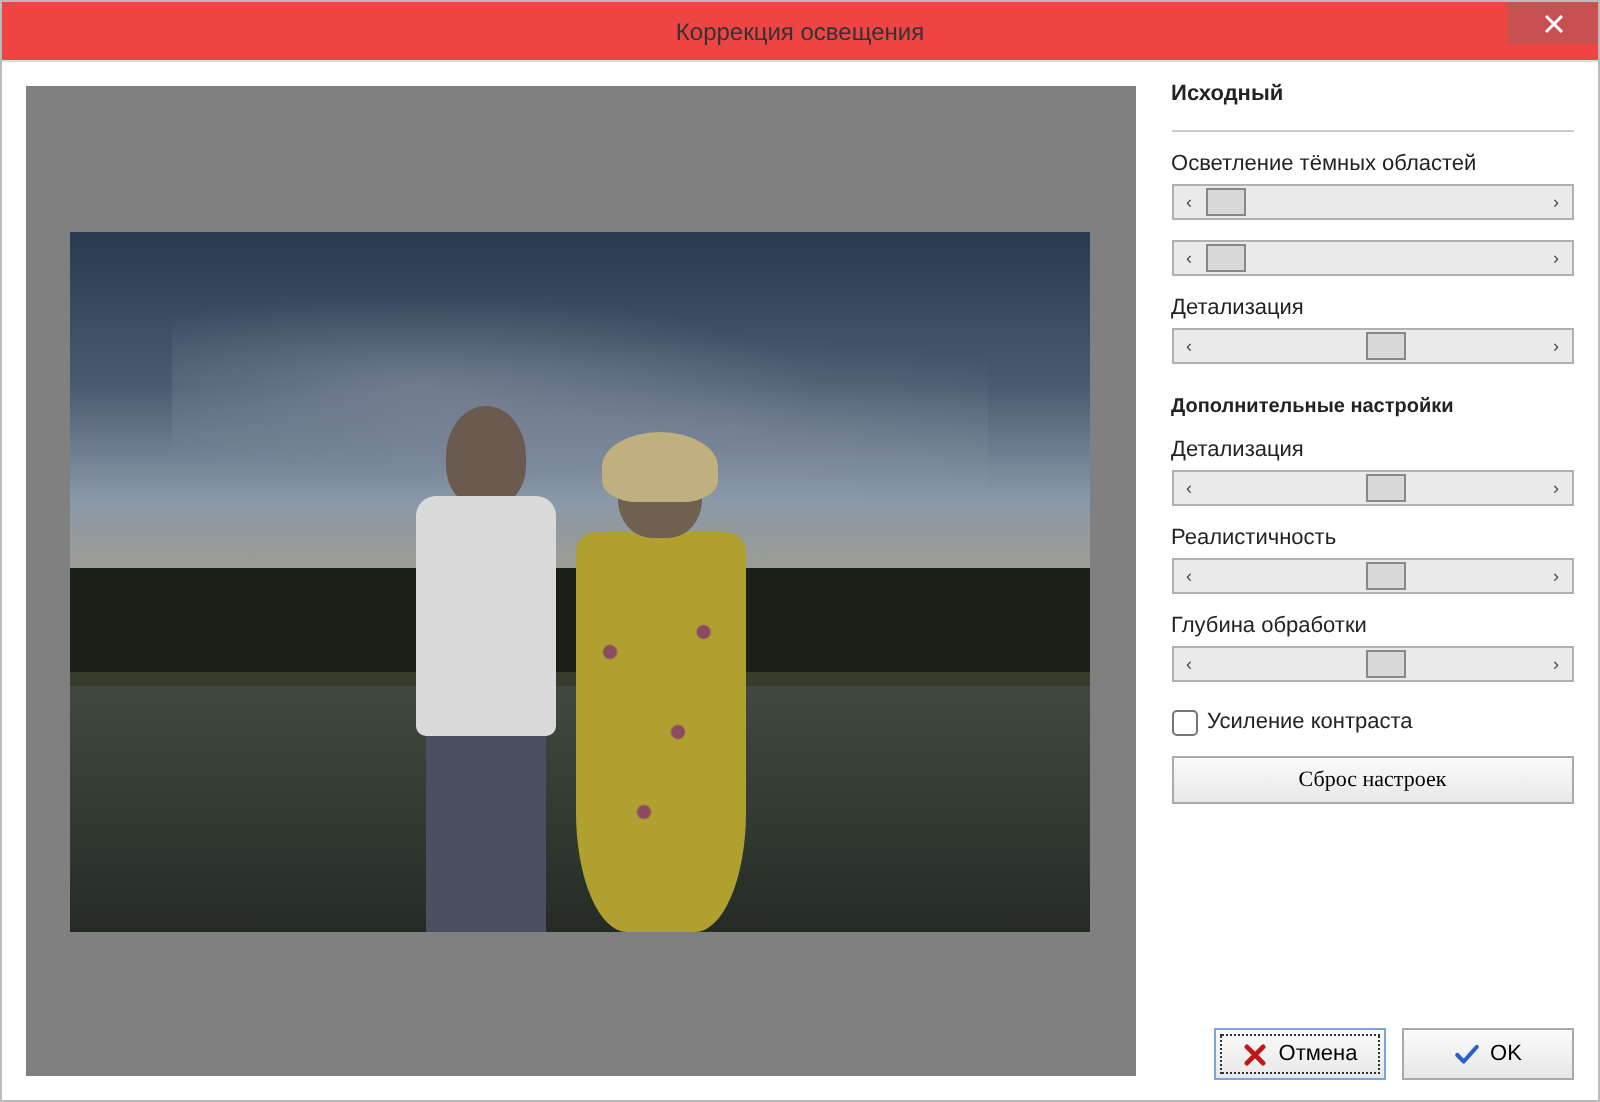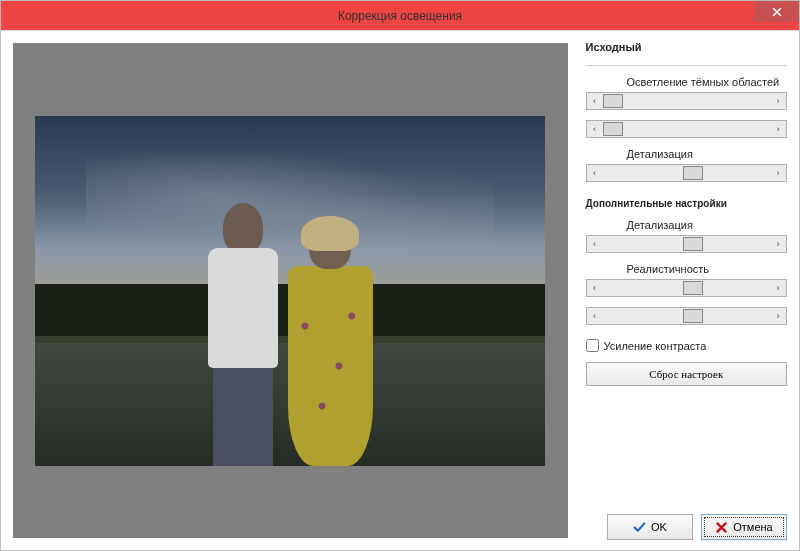--- a/index.html
+++ b/index.html
@@ -22,27 +22,27 @@
   .person2 { position: absolute; left: 48%; top: 30%; width: 100px; height: 260px; }
   .person2 .head { width: 42px; height: 48px; background: #706050; border-radius: 50% 50% 40% 40%; margin: 0 auto; position: relative; }
   .person2 .hair { position: absolute; top: -5px; left: -8px; right: -8px; height: 35px; background: #c0b080; border-radius: 50% 50% 30% 30%; }
   .person2 .body { width: 85px; height: 200px; background: #b0a030; border-radius: 10px 10px 30% 30%; margin: 0 auto; margin-top: -3px; background-image: radial-gradient(circle at 20% 30%, #8a4a60 3px, transparent 4px), radial-gradient(circle at 60% 50%, #8a4a60 3px, transparent 4px), radial-gradient(circle at 40% 70%, #8a4a60 3px, transparent 4px), radial-gradient(circle at 75% 25%, #8a4a60 3px, transparent 4px); }
   .sidebar { width: 220px; padding: 10px 12px 10px 6px; display: flex; flex-direction: column; font-size: 11px; color: #222; }
   .preset-row { display: flex; align-items: center; gap: 8px; margin-bottom: 8px; }
   .preset-row label { font-weight: bold; font-size: 11px; }
   .preset-row select { flex: 1; font-size: 11px; height: 22px; border: 1px solid #aaa; background: #fff; padding: 0 4px; }
   hr { border: none; border-top: 1px solid #ccc; margin: 4px 0 10px 0; }
   .control { margin-bottom: 10px; }
-  .control-label { font-size: 11px; color: #222; margin-bottom: 4px; display: block; margin-left: 41px; }
+  .control-label { font-size: 11px; color: #222; margin-bottom: 4px; display: block; }
   .slider { display: flex; align-items: center; border: 1px solid #b0b0b0; height: 18px; background: #eaeaea; position: relative; }
   .slider .arrow { width: 16px; display: flex; align-items: center; justify-content: center; font-size: 9px; color: #444; cursor: pointer; user-select: none; }
   .slider .track { flex: 1; height: 100%; position: relative; }
   .slider .thumb { position: absolute; top: 1px; width: 20px; height: 14px; background: #d8d8d8; border: 1px solid #888; cursor: pointer; }
   .section-title { font-weight: bold; font-size: 10px; margin: 6px 0 10px 0; }
-  .checkbox-row { display: flex; align-items: center; gap: 5px; margin: 4px 0 10px 0; }
+  .checkbox-row { display: flex; gap: 5px; margin: 4px 0 10px 0; }
   .checkbox-row input { width: 13px; height: 13px; }
   .reset-btn { width: 100%; height: 24px; border: 1px solid #aaa; background: linear-gradient(#fafafa,#e8e8e8); font-size: 11px; cursor: pointer; margin-bottom: 8px; font-family: Liberation Serif, serif; }
   .spacer { flex: 1; }
   .button-row { display: flex; gap: 8px; justify-content: flex-end; margin-top: 10px; }
   .btn { width: 86px; height: 26px; border: 1px solid #aaa; background: linear-gradient(#fafafa,#e8e8e8); font-size: 11px; cursor: pointer; display: flex; align-items: center; justify-content: center; gap: 5px; }
   .btn.focused { outline: 1px dotted #333; outline-offset: -4px; border: 1px solid #7aa7d8; }
   .icon-ok { width: 13px; height: 13px; }
   .icon-cancel { width: 13px; height: 13px; }
 </style>
 </head>
@@ -136,46 +136,47 @@
       <div class="slider">
         <div class="arrow">‹</div>
         <div class="track">
             <div class="thumb" style="left:48%"></div>
           </div>
         <div class="arrow">›</div>
       </div>
     </div>
 
     <div class="control">
+      <span class="control-label">Глубина обработки</span>
       <div class="slider">
         <div class="arrow">‹</div>
         <div class="track">
             <div class="thumb" style="left:48%"></div>
           </div>
         <div class="arrow">›</div>
       </div>
     </div>
 
     <div class="checkbox-row">
       <input type="checkbox" style="">
       <span>Усиление контраста</span>
     </div>
 
     <button class="reset-btn">Сброс настроек</button>
 
     <div class="spacer"></div>
 
     <div class="button-row">
+      <button class="btn focused">
+        <svg class="icon-cancel" viewBox="0 0 16 16">
+            <path d="M3 3 L13 13 M13 3 L3 13" stroke="#c01818" stroke-width="3" stroke-linecap="round"></path>
+          </svg>
+        <span>Отмена</span>
+      </button>
       <button class="btn">
         <svg class="icon-ok" viewBox="0 0 16 16">
             <path d="M2 8 L6 12 L14 3" stroke="#2a60c8" stroke-width="2.5" fill="none" stroke-linecap="round" stroke-linejoin="round"></path>
           </svg>
         <span>OK</span>
       </button>
-      <button class="btn focused">
-        <svg class="icon-cancel" viewBox="0 0 16 16">
-            <path d="M3 3 L13 13 M13 3 L3 13" stroke="#c01818" stroke-width="3" stroke-linecap="round"></path>
-          </svg>
-        <span>Отмена</span>
-      </button>
     </div>
   </div>
 </div>
 
 </body></html>

